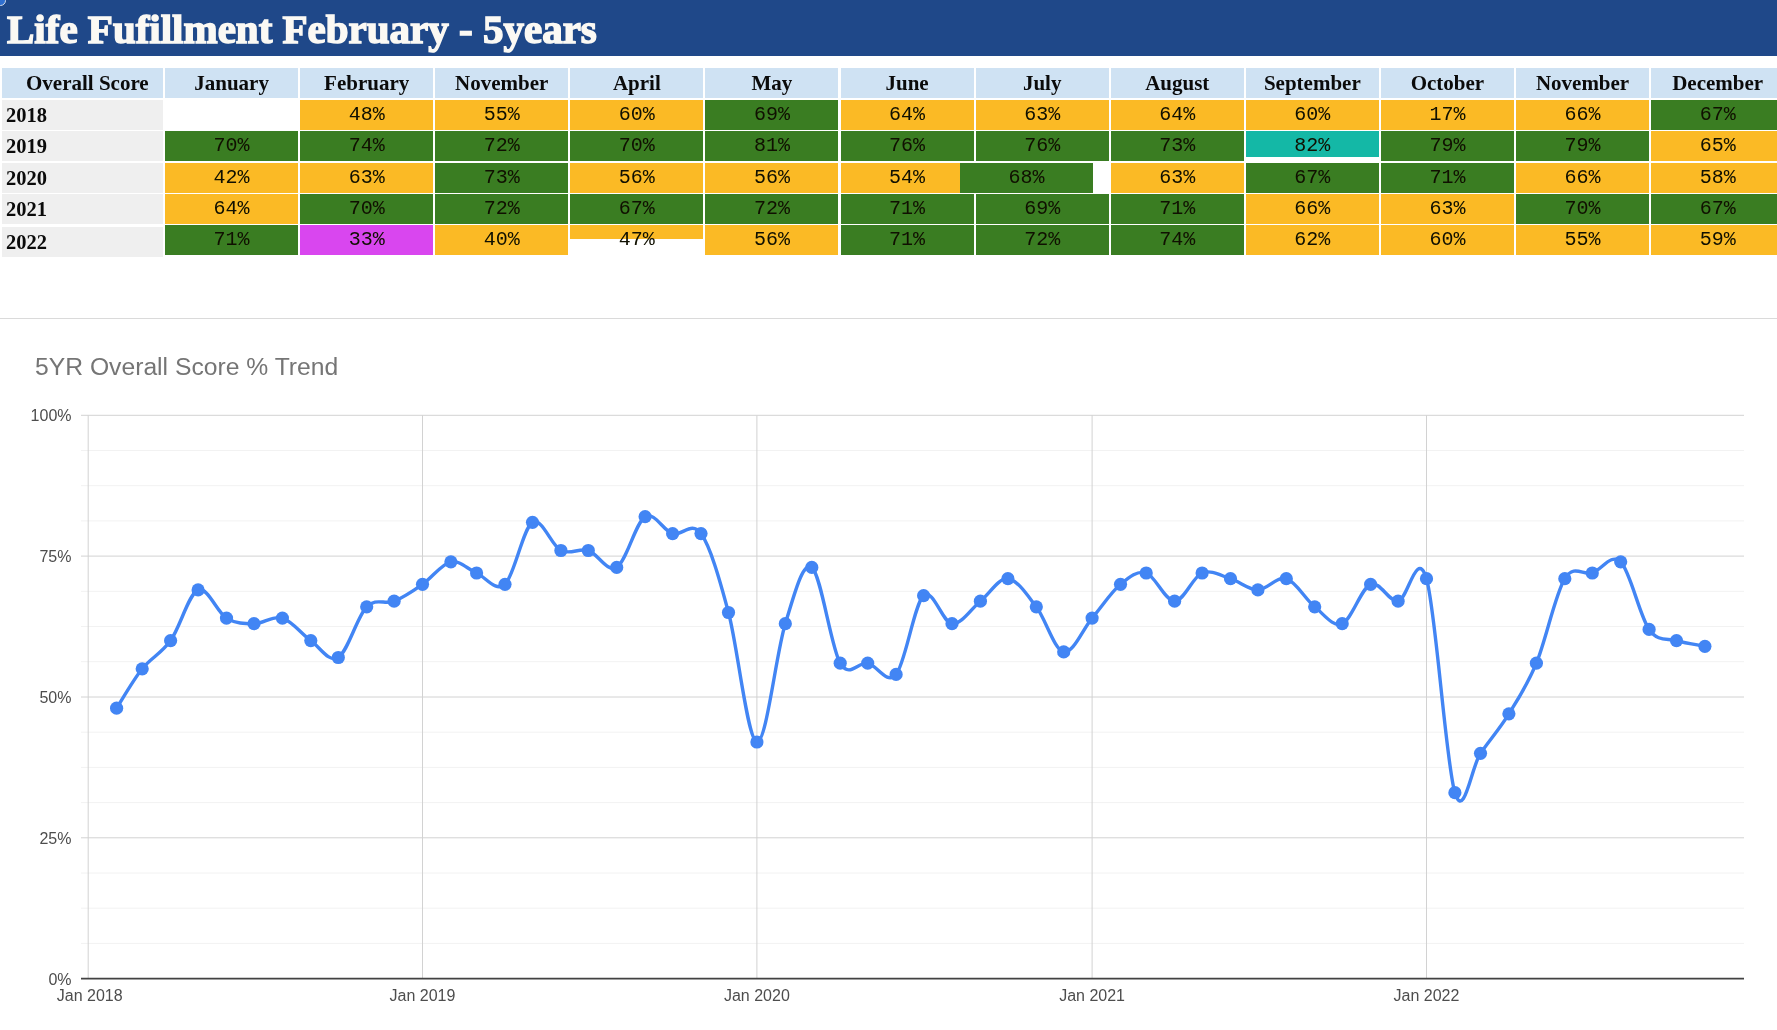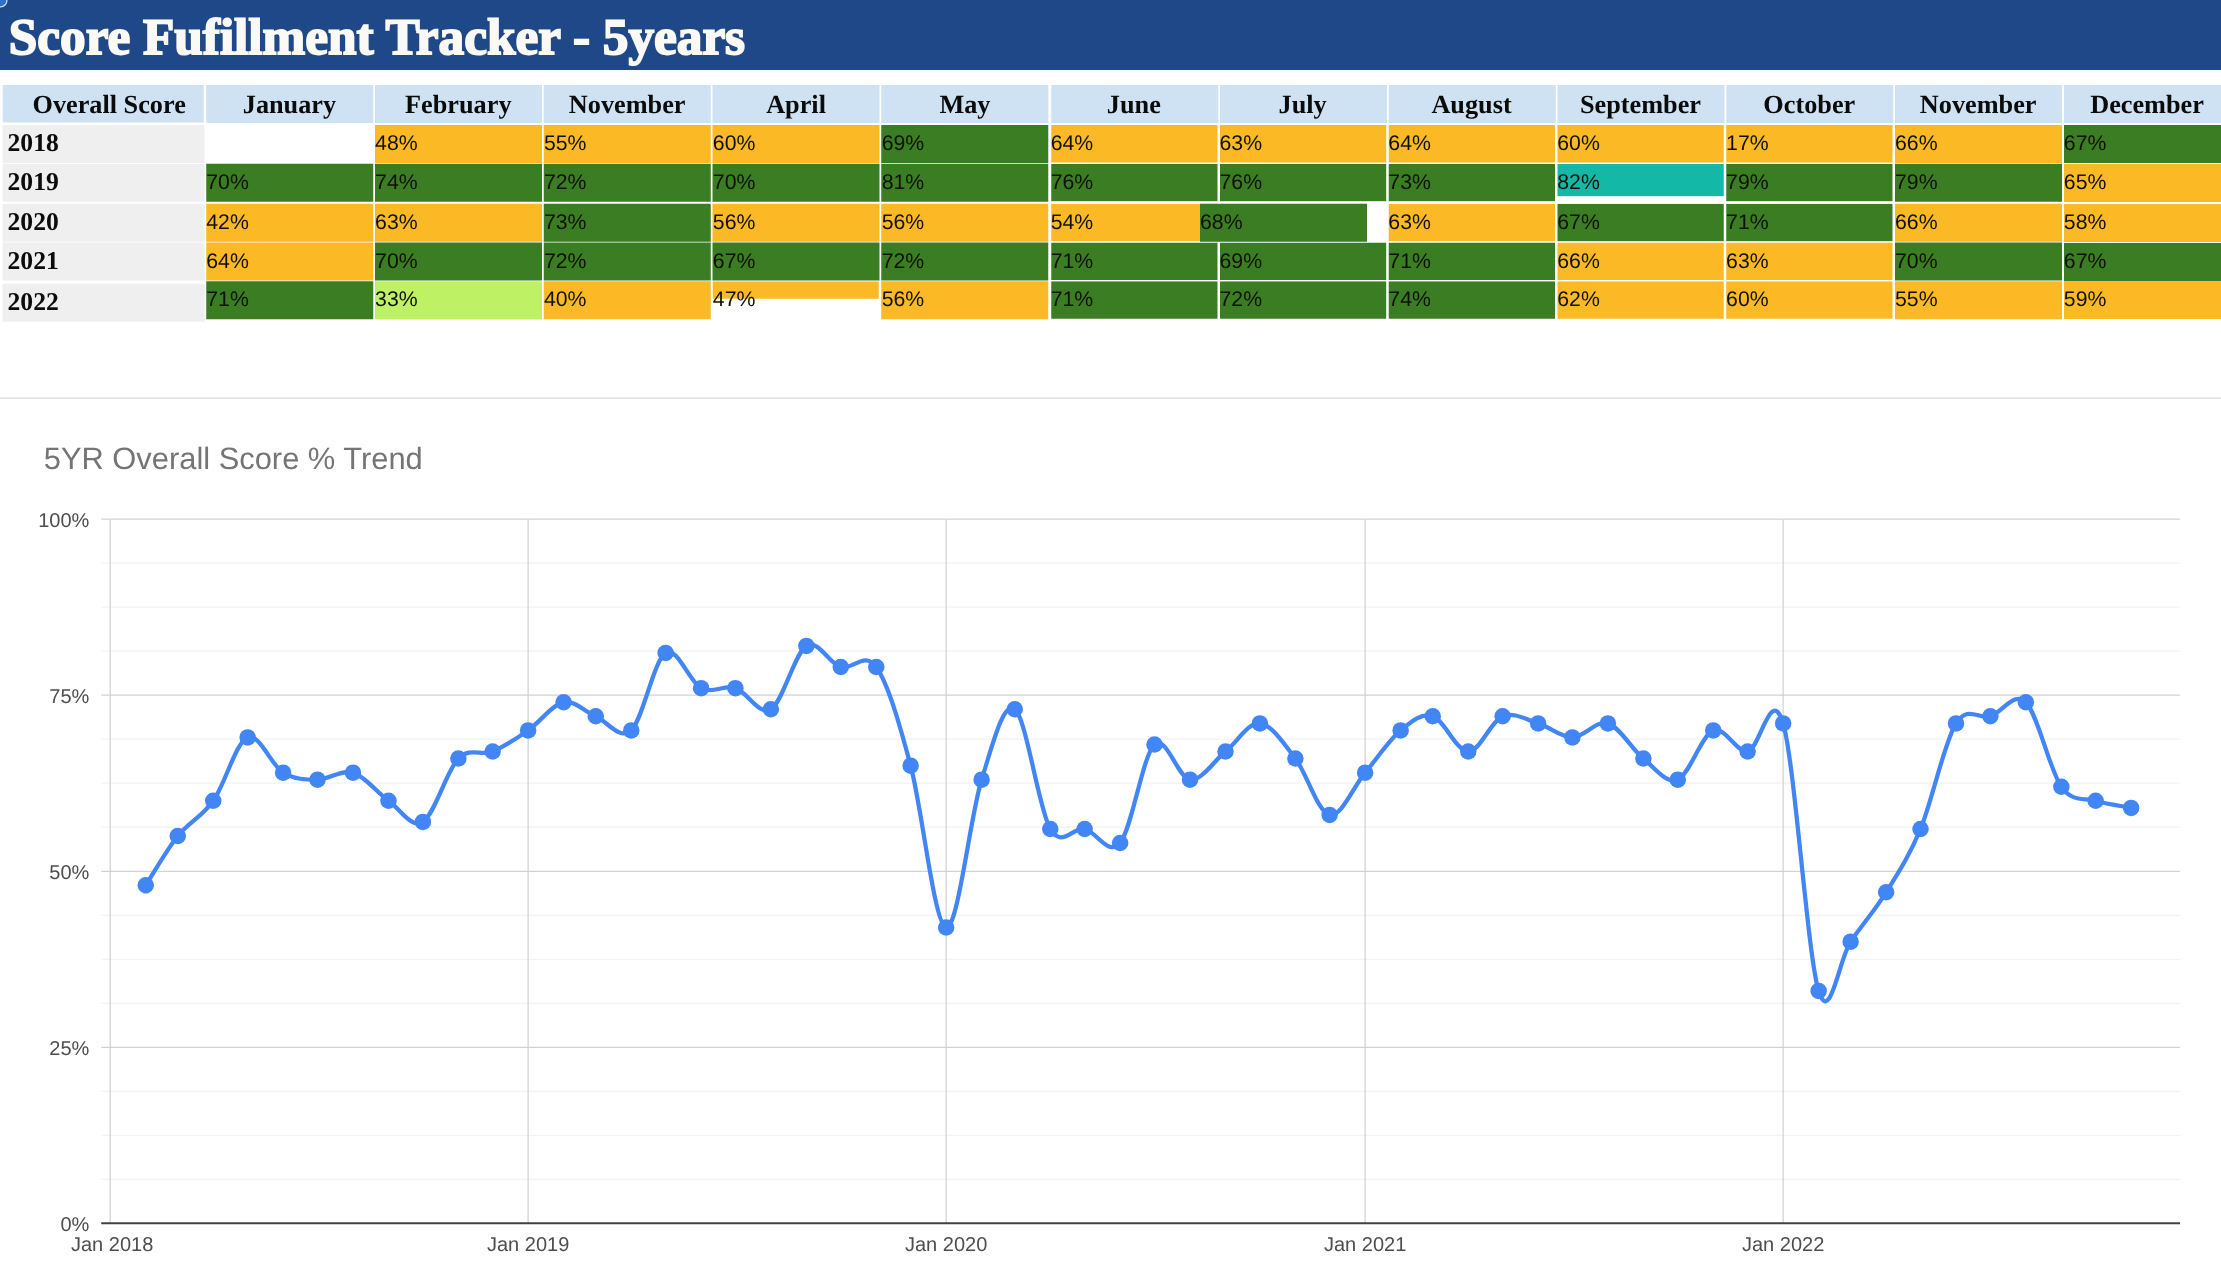--- a/index.html
+++ b/index.html
@@ -1,26 +1,26 @@
 <!DOCTYPE html>
 <html><head><meta charset="utf-8">
 <style>
 html,body{margin:0;padding:0;width:1777px;height:1030px;background:#ffffff;overflow:hidden}
 #bar,#title,.hc,.yc,.dc{transform:translateZ(0)}
 #bar{position:absolute;left:0;top:0;width:1777px;height:56px;background:#1f4889}
 #title{position:absolute;left:7px;top:0;height:56px;line-height:58px;font-family:"Liberation Serif",serif;font-weight:bold;font-size:41px;color:#fbf9f4;-webkit-text-stroke:1.5px #fbf9f4;letter-spacing:0px}
 #dot{position:absolute;left:-5px;top:-5px;width:9px;height:9px;border-radius:50%;background:#2f6fd0;border:1.6px solid #d4ddeb}
 .hc{position:absolute;background:#cfe2f3;font-family:"Liberation Serif",serif;font-weight:bold;font-size:21px;color:#0b0b0b;text-align:center;line-height:30px}
 .yc{position:absolute;background:#efefef;font-family:"Liberation Serif",serif;font-weight:bold;font-size:20.5px;color:#0b0b0b;text-align:left;padding-left:4px;box-sizing:border-box;line-height:30px}
-.dc{position:absolute;font-family:Liberation Sans, sans-serif;font-size:17px;color:#101001;line-height:30px}
+.dc{position:absolute;font-family:Liberation Mono, monospace;font-size:20px;color:#101001;text-align:center;line-height:30px}
 </style></head>
 <body>
 <div id="bar"></div>
 <div id="dot"></div>
-<div id="title">Score Fufillment Tracker - 5years</div>
+<div id="title">Life Fufillment February - 5years</div>
 <div class="hc" style="left:2px;top:68px;width:161px;height:30px;text-align:left;padding-left:24px;box-sizing:border-box">Overall Score %</div>
 <div class="hc" style="left:165.0px;top:68px;width:133.1px;height:30px">January</div>
 <div class="hc" style="left:300.1px;top:68px;width:133.1px;height:30px">February</div>
 <div class="hc" style="left:435.2px;top:68px;width:133.1px;height:30px">November</div>
 <div class="hc" style="left:570.3px;top:68px;width:133.1px;height:30px">April</div>
 <div class="hc" style="left:705.4px;top:68px;width:133.1px;height:30px">May</div>
 <div class="hc" style="left:840.5px;top:68px;width:133.1px;height:30px">June</div>
 <div class="hc" style="left:975.6px;top:68px;width:133.1px;height:30px">July</div>
 <div class="hc" style="left:1110.7px;top:68px;width:133.1px;height:30px">August</div>
 <div class="hc" style="left:1245.8px;top:68px;width:133.1px;height:30px">September</div>
@@ -74,21 +74,21 @@
 <div class="dc" style="left:705.4px;top:193.9px;width:133.1px;height:30px;background:#3a7d22">72%</div>
 <div class="dc" style="left:840.5px;top:193.9px;width:133.1px;height:30px;background:#3a7d22">71%</div>
 <div class="dc" style="left:975.6px;top:193.9px;width:133.1px;height:30px;background:#3a7d22">69%</div>
 <div class="dc" style="left:1110.7px;top:193.9px;width:133.1px;height:30px;background:#3a7d22">71%</div>
 <div class="dc" style="left:1245.8px;top:193.9px;width:133.1px;height:30px;background:#fbba25">66%</div>
 <div class="dc" style="left:1380.9px;top:193.9px;width:133.1px;height:30px;background:#fbba25">63%</div>
 <div class="dc" style="left:1516.0px;top:193.9px;width:133.1px;height:30px;background:#3a7d22">70%</div>
 <div class="dc" style="left:1651.1px;top:193.9px;width:133.1px;height:30px;background:#3a7d22">67%</div>
 <div class="yc" style="left:2px;top:227px;width:161px;height:30px">2022</div>
 <div class="dc" style="left:165.0px;top:225.2px;width:133.1px;height:30px;background:#3a7d22">71%</div>
-<div class="dc" style="left:300.1px;top:225.2px;width:133.1px;height:30px;background:#bef264">33%</div>
+<div class="dc" style="left:300.1px;top:225.2px;width:133.1px;height:30px;background:#d946ef">33%</div>
 <div class="dc" style="left:435.2px;top:225.2px;width:133.1px;height:30px;background:#fbba25">40%</div>
 <div class="dc" style="left:570.3px;top:225.2px;width:133.1px;height:14px;background:#fbba25">47%</div>
 <div class="dc" style="left:705.4px;top:225.2px;width:133.1px;height:30px;background:#fbba25">56%</div>
 <div class="dc" style="left:840.5px;top:225.2px;width:133.1px;height:30px;background:#3a7d22">71%</div>
 <div class="dc" style="left:975.6px;top:225.2px;width:133.1px;height:30px;background:#3a7d22">72%</div>
 <div class="dc" style="left:1110.7px;top:225.2px;width:133.1px;height:30px;background:#3a7d22">74%</div>
 <div class="dc" style="left:1245.8px;top:225.2px;width:133.1px;height:30px;background:#fbba25">62%</div>
 <div class="dc" style="left:1380.9px;top:225.2px;width:133.1px;height:30px;background:#fbba25">60%</div>
 <div class="dc" style="left:1516.0px;top:225.2px;width:133.1px;height:30px;background:#fbba25">55%</div>
 <div class="dc" style="left:1651.1px;top:225.2px;width:133.1px;height:30px;background:#fbba25">59%</div>

